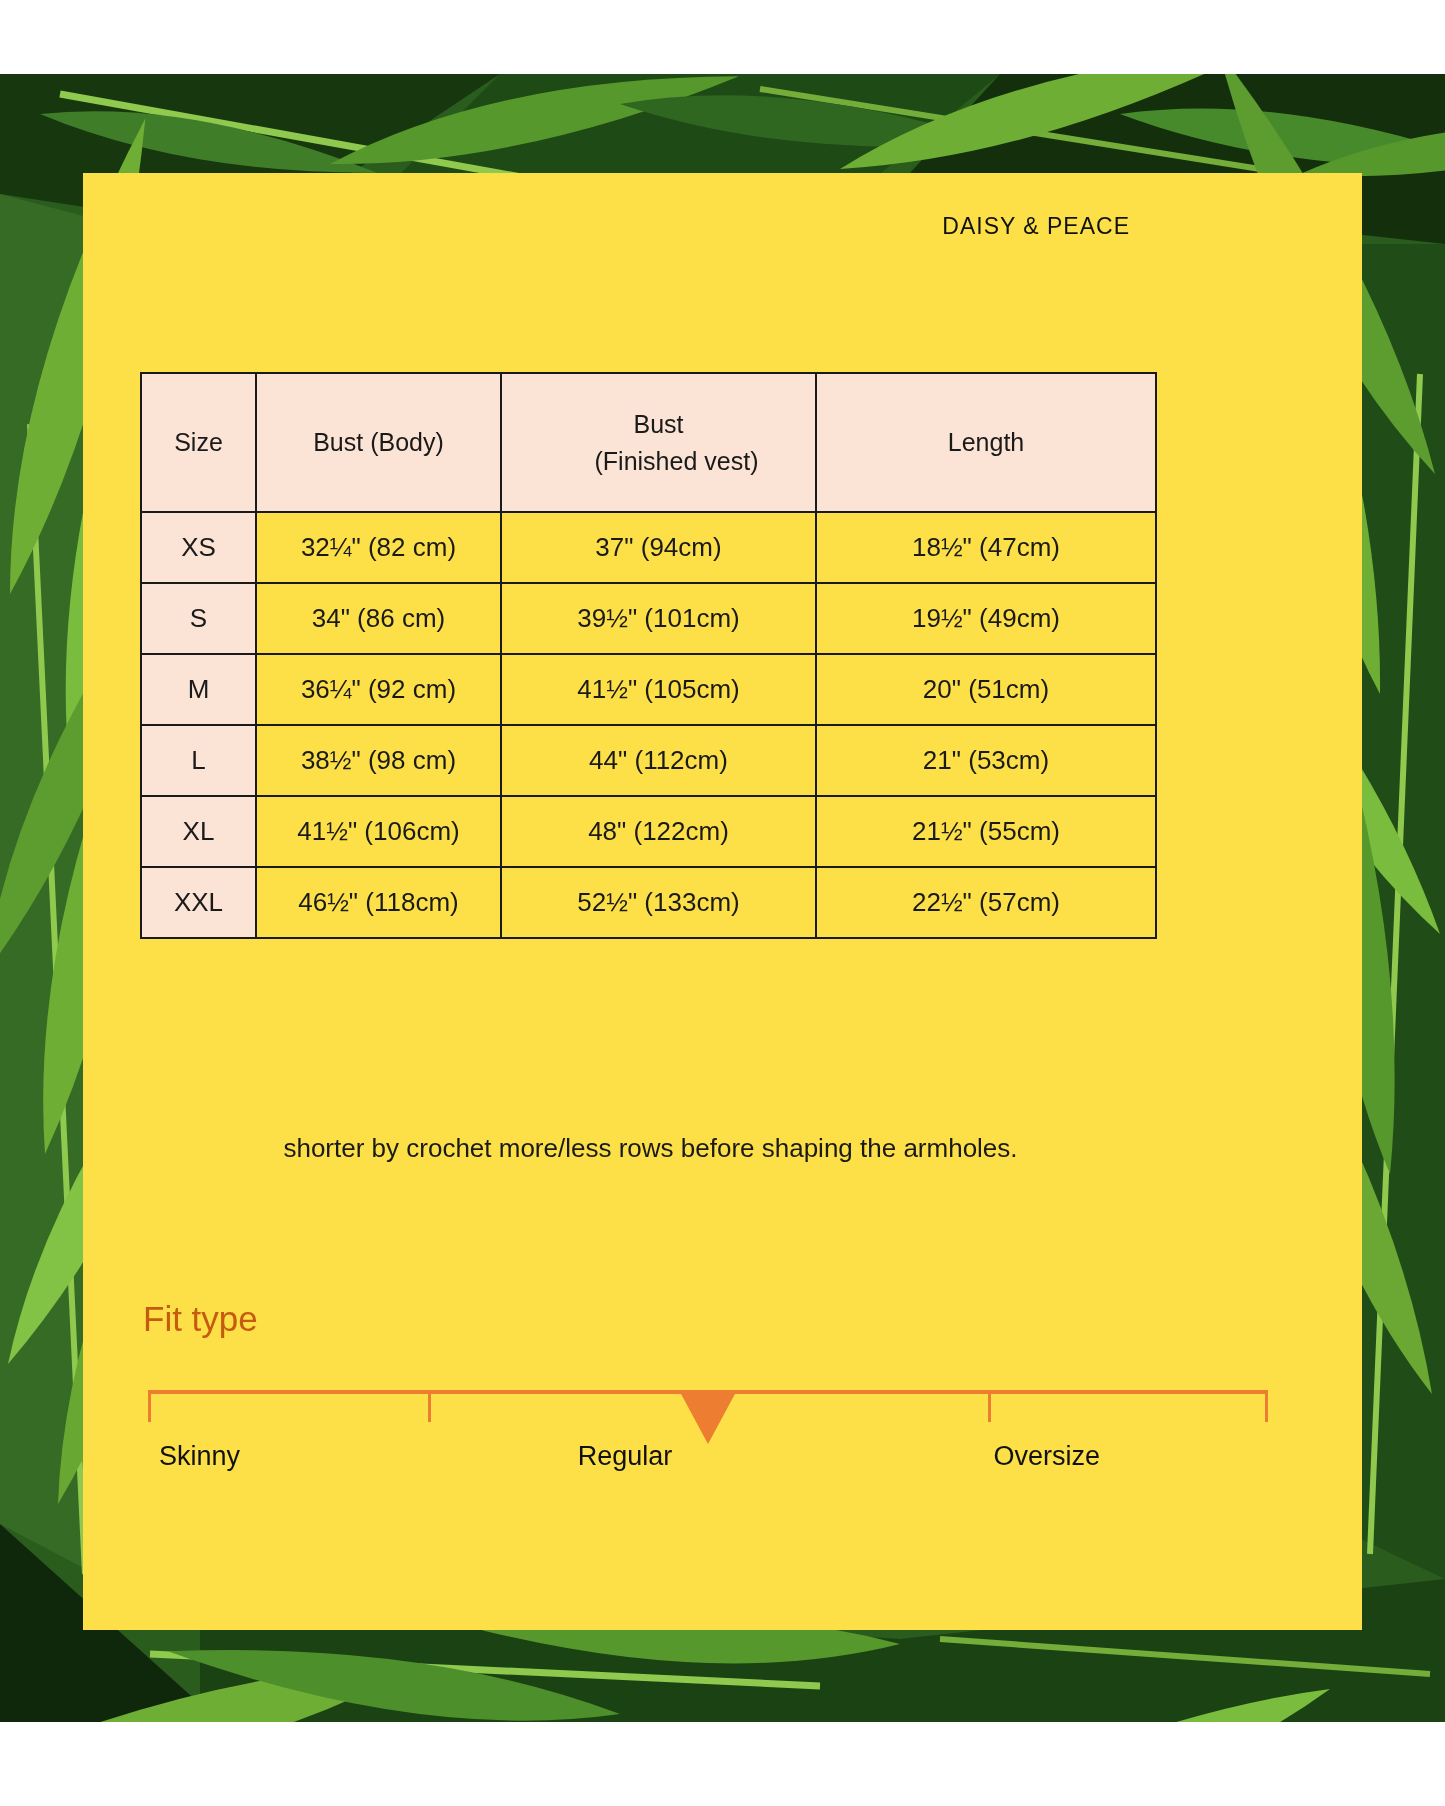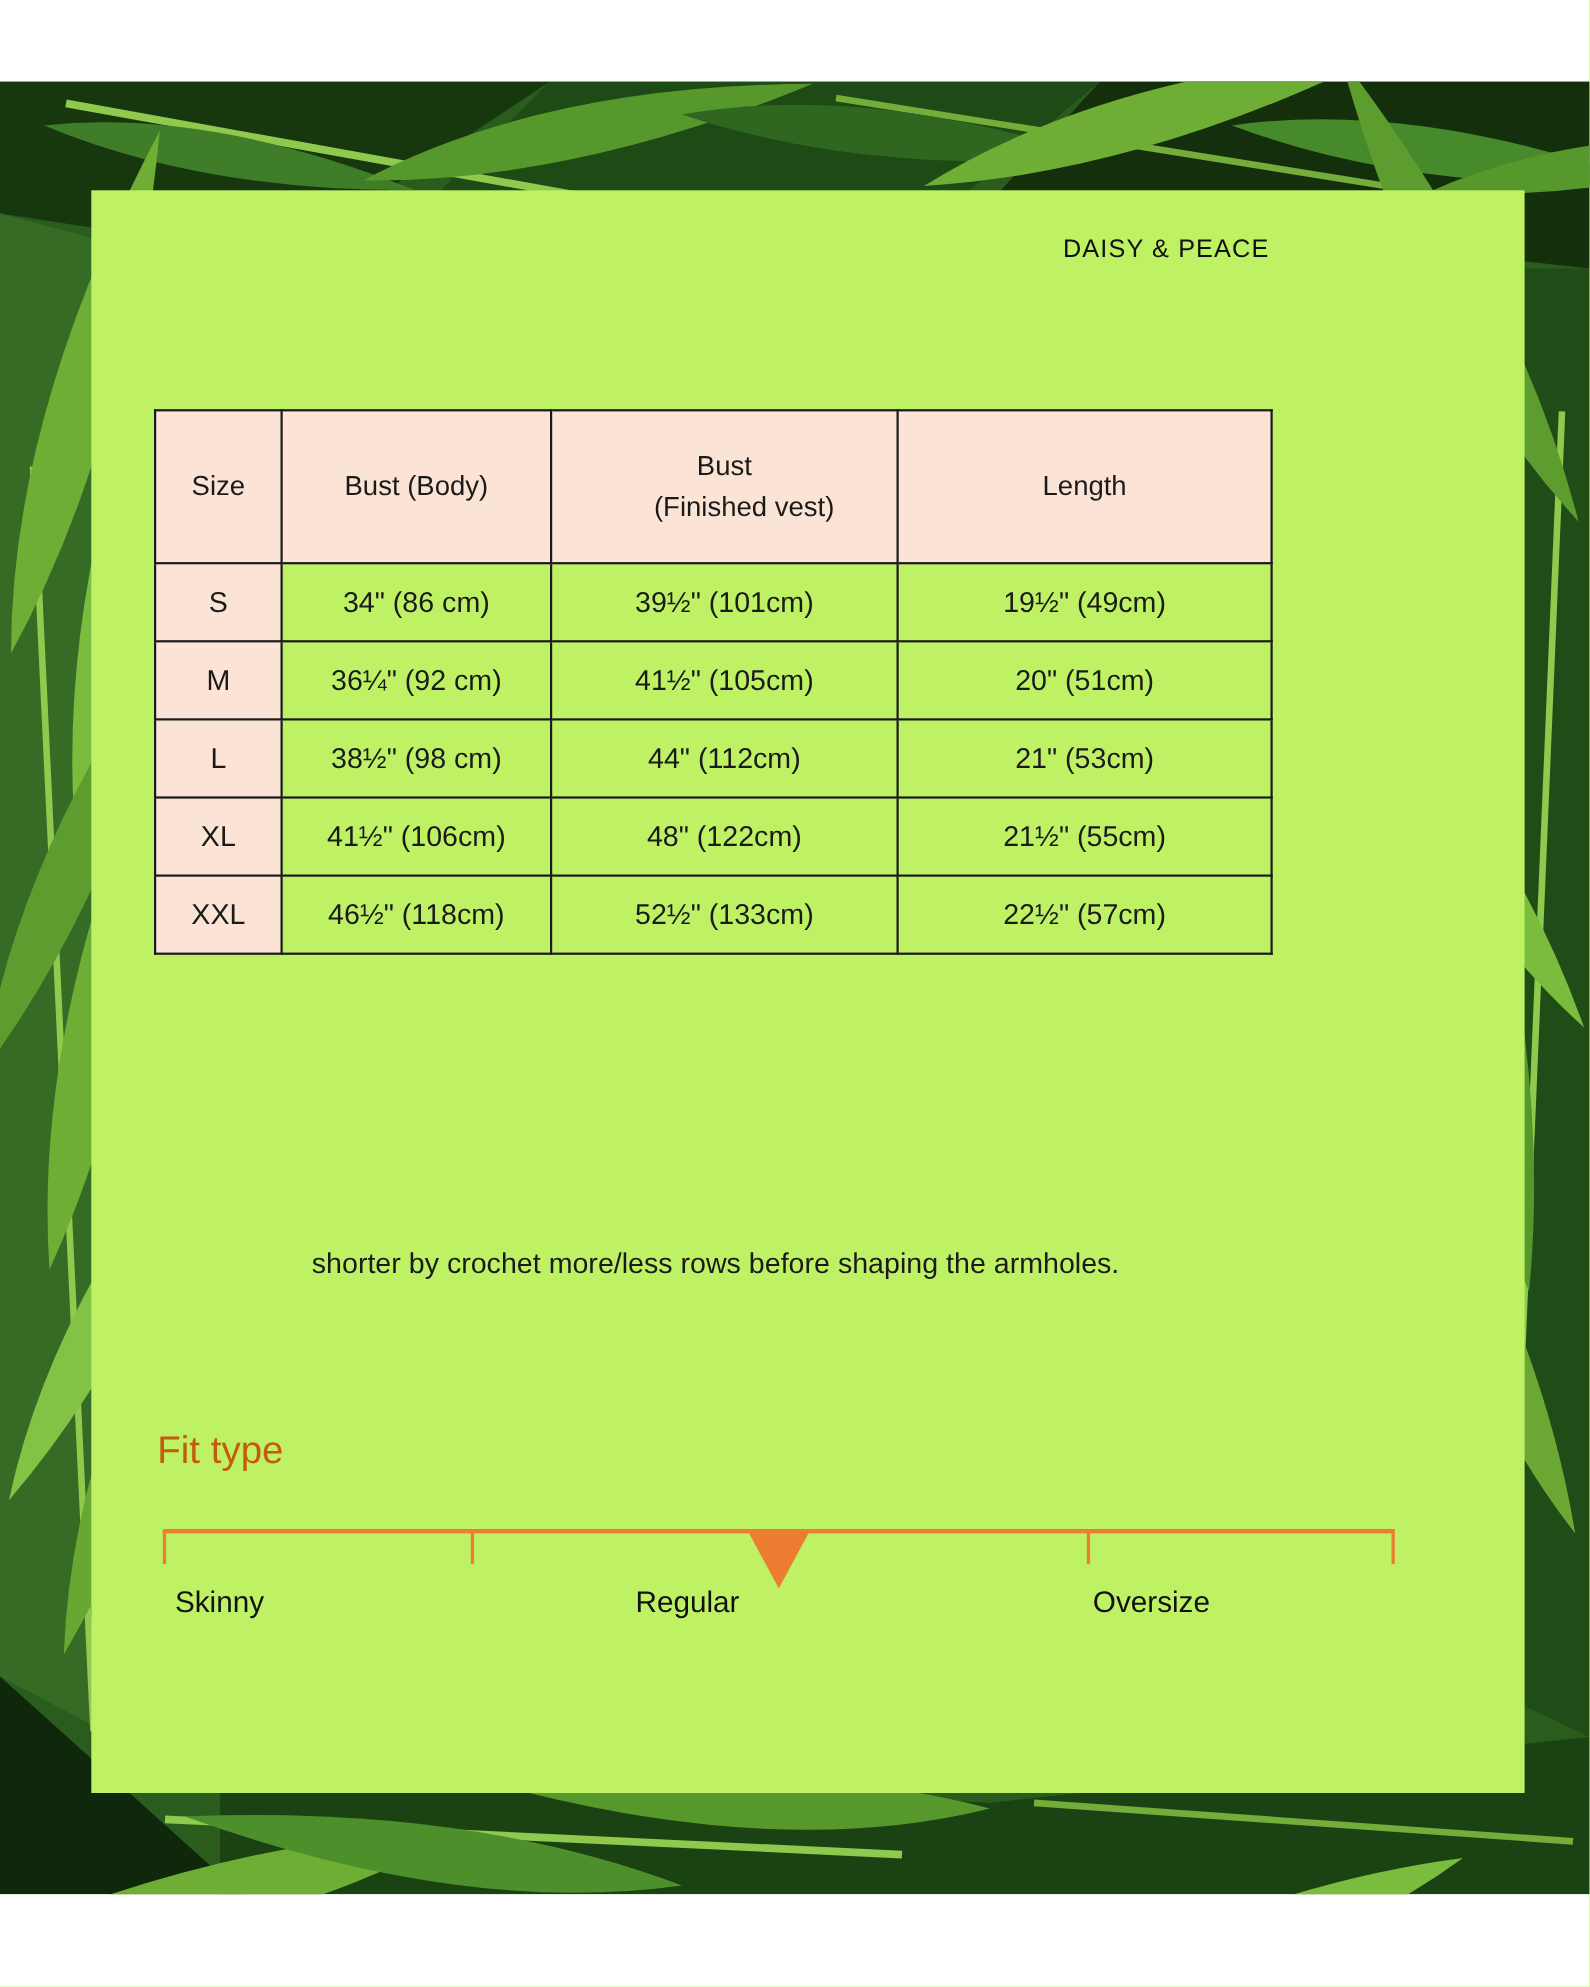--- a/index.html
+++ b/index.html
@@ -4,22 +4,21 @@
 <style>
   html,body{margin:0;padding:0;}
   body{
     width:1445px;height:1806px;position:relative;background:#ffffff;
     font-family:"Liberation Sans", sans-serif;color:#1a1a1a;overflow:hidden;
   }
   .band{position:absolute;left:0;top:74px;width:1445px;height:1648px;}
   .band svg{display:block;width:100%;height:100%;}
   .card{
     position:absolute;left:83px;top:173px;width:1279px;height:1457px;
-    background:#bef264;
-    padding-left:24px;
+    background:#fde047;
   }
   .brand{
     position:absolute;top:40px;right:232px;font-size:23px;letter-spacing:1px;color:#111;
   }
   .title{
     position:absolute;left:60px;top:108px;font-size:35px;color:#c55a11;
   }
   .fit-heading{
     position:absolute;left:60px;top:1126px;font-size:35px;color:#c55a11;
   }
@@ -124,20 +123,26 @@
         <th><span>Bust (Body)</span></th>
         <th>
           <div>Bust</div>
           <div class="hdr-sub">(Finished vest)</div>
         </th>
         <th><span>Length</span></th>
       </tr>
     </thead>
     <tbody>
       <tr>
+        <td class="size-cell">XS</td>
+        <td>32¼" (82 cm)</td>
+        <td>37" (94cm)</td>
+        <td>18½" (47cm)</td>
+      </tr>
+      <tr>
         <td class="size-cell">S</td>
         <td>34" (86 cm)</td>
         <td>39½" (101cm)</td>
         <td>19½" (49cm)</td>
       </tr>
       <tr>
         <td class="size-cell">M</td>
         <td>36¼" (92 cm)</td>
         <td>41½" (105cm)</td>
         <td>20" (51cm)</td>

